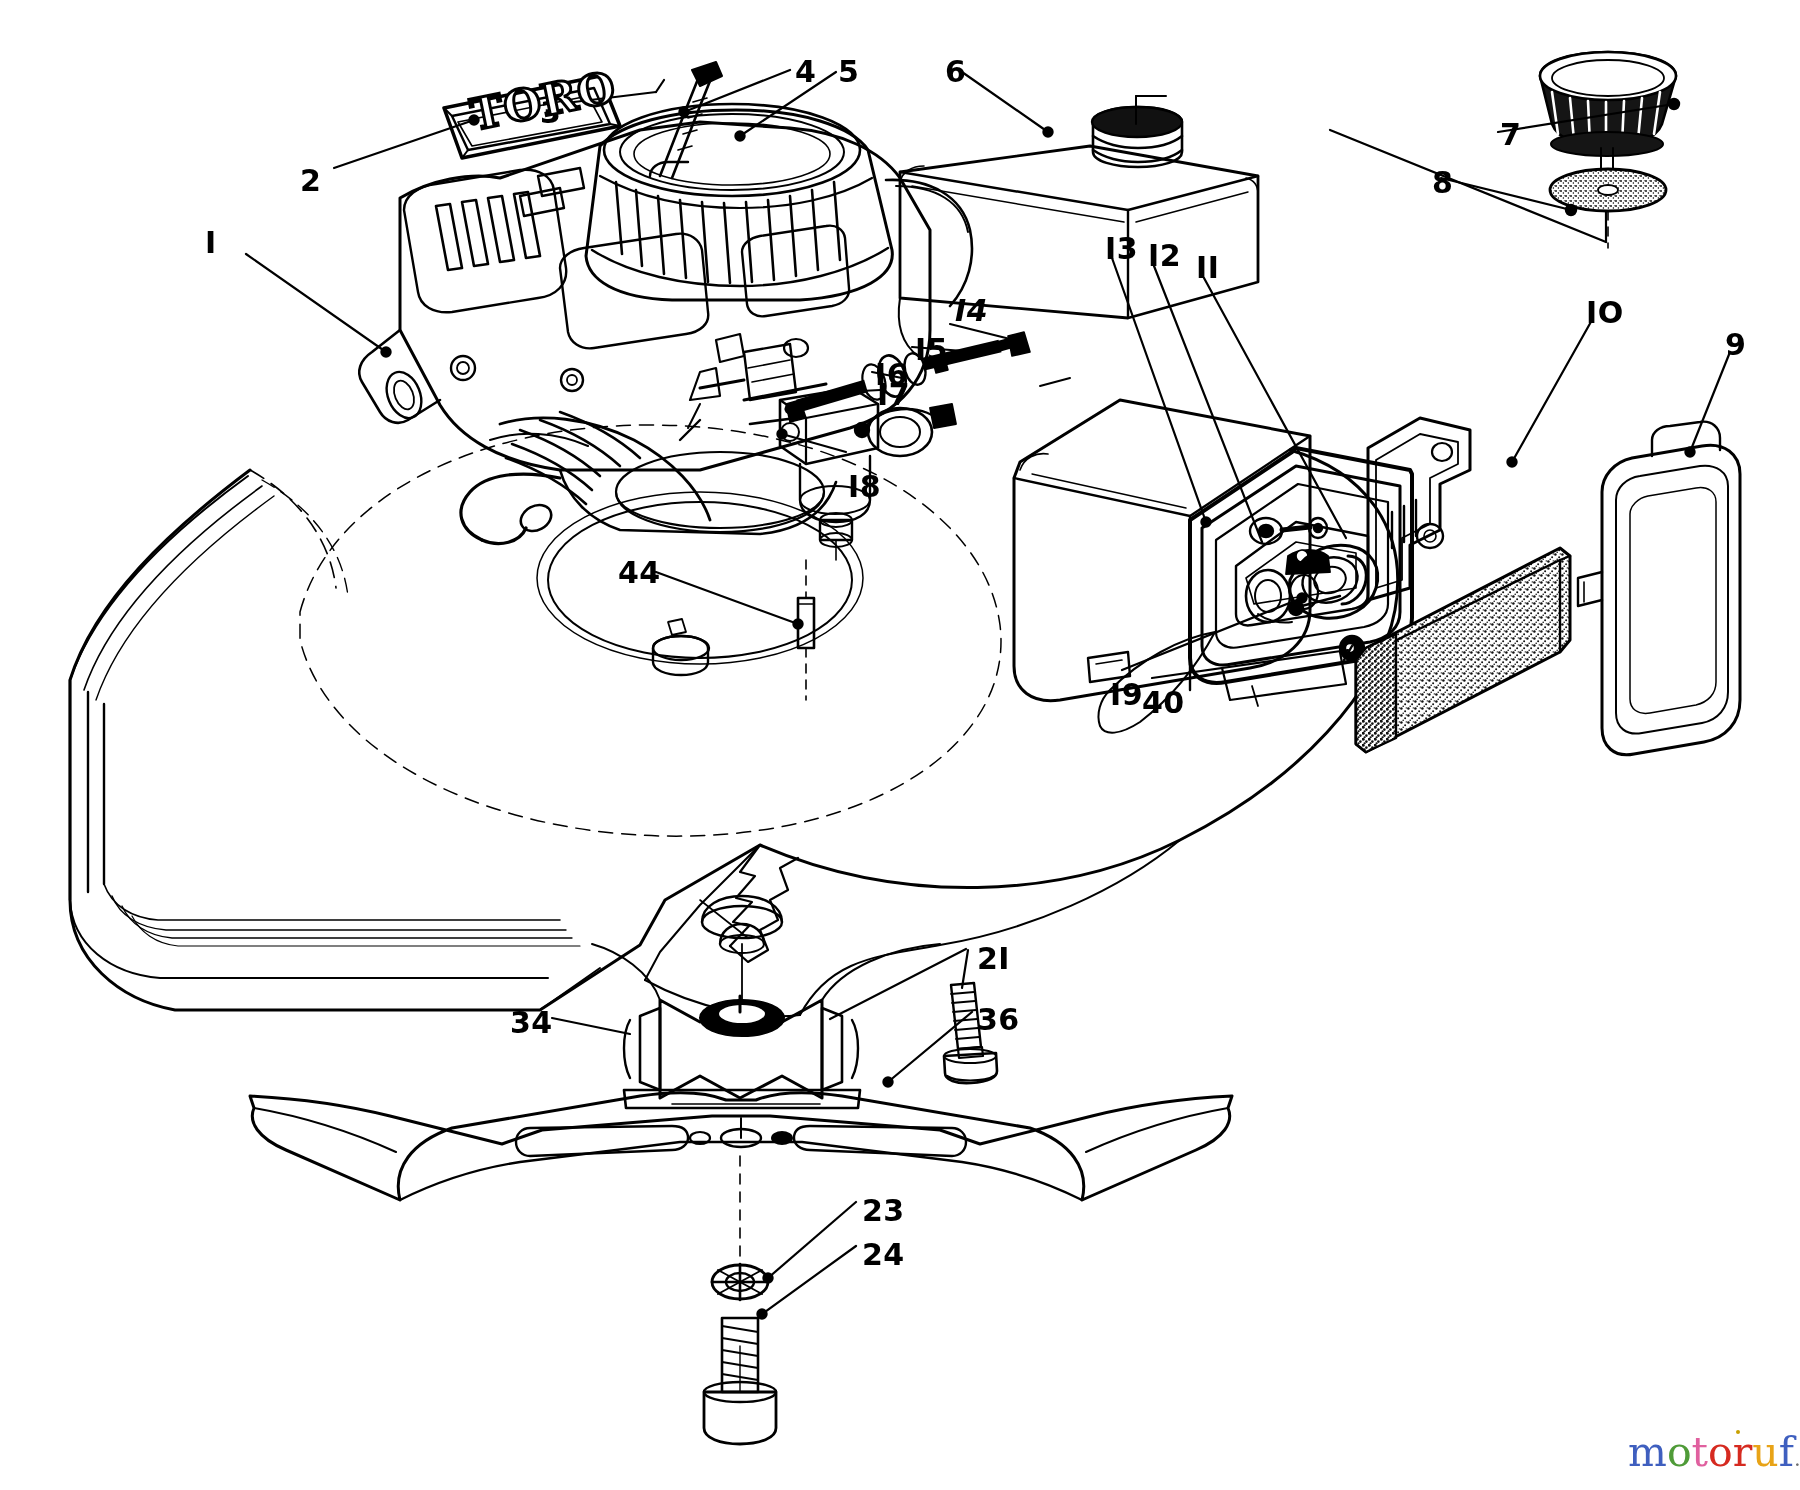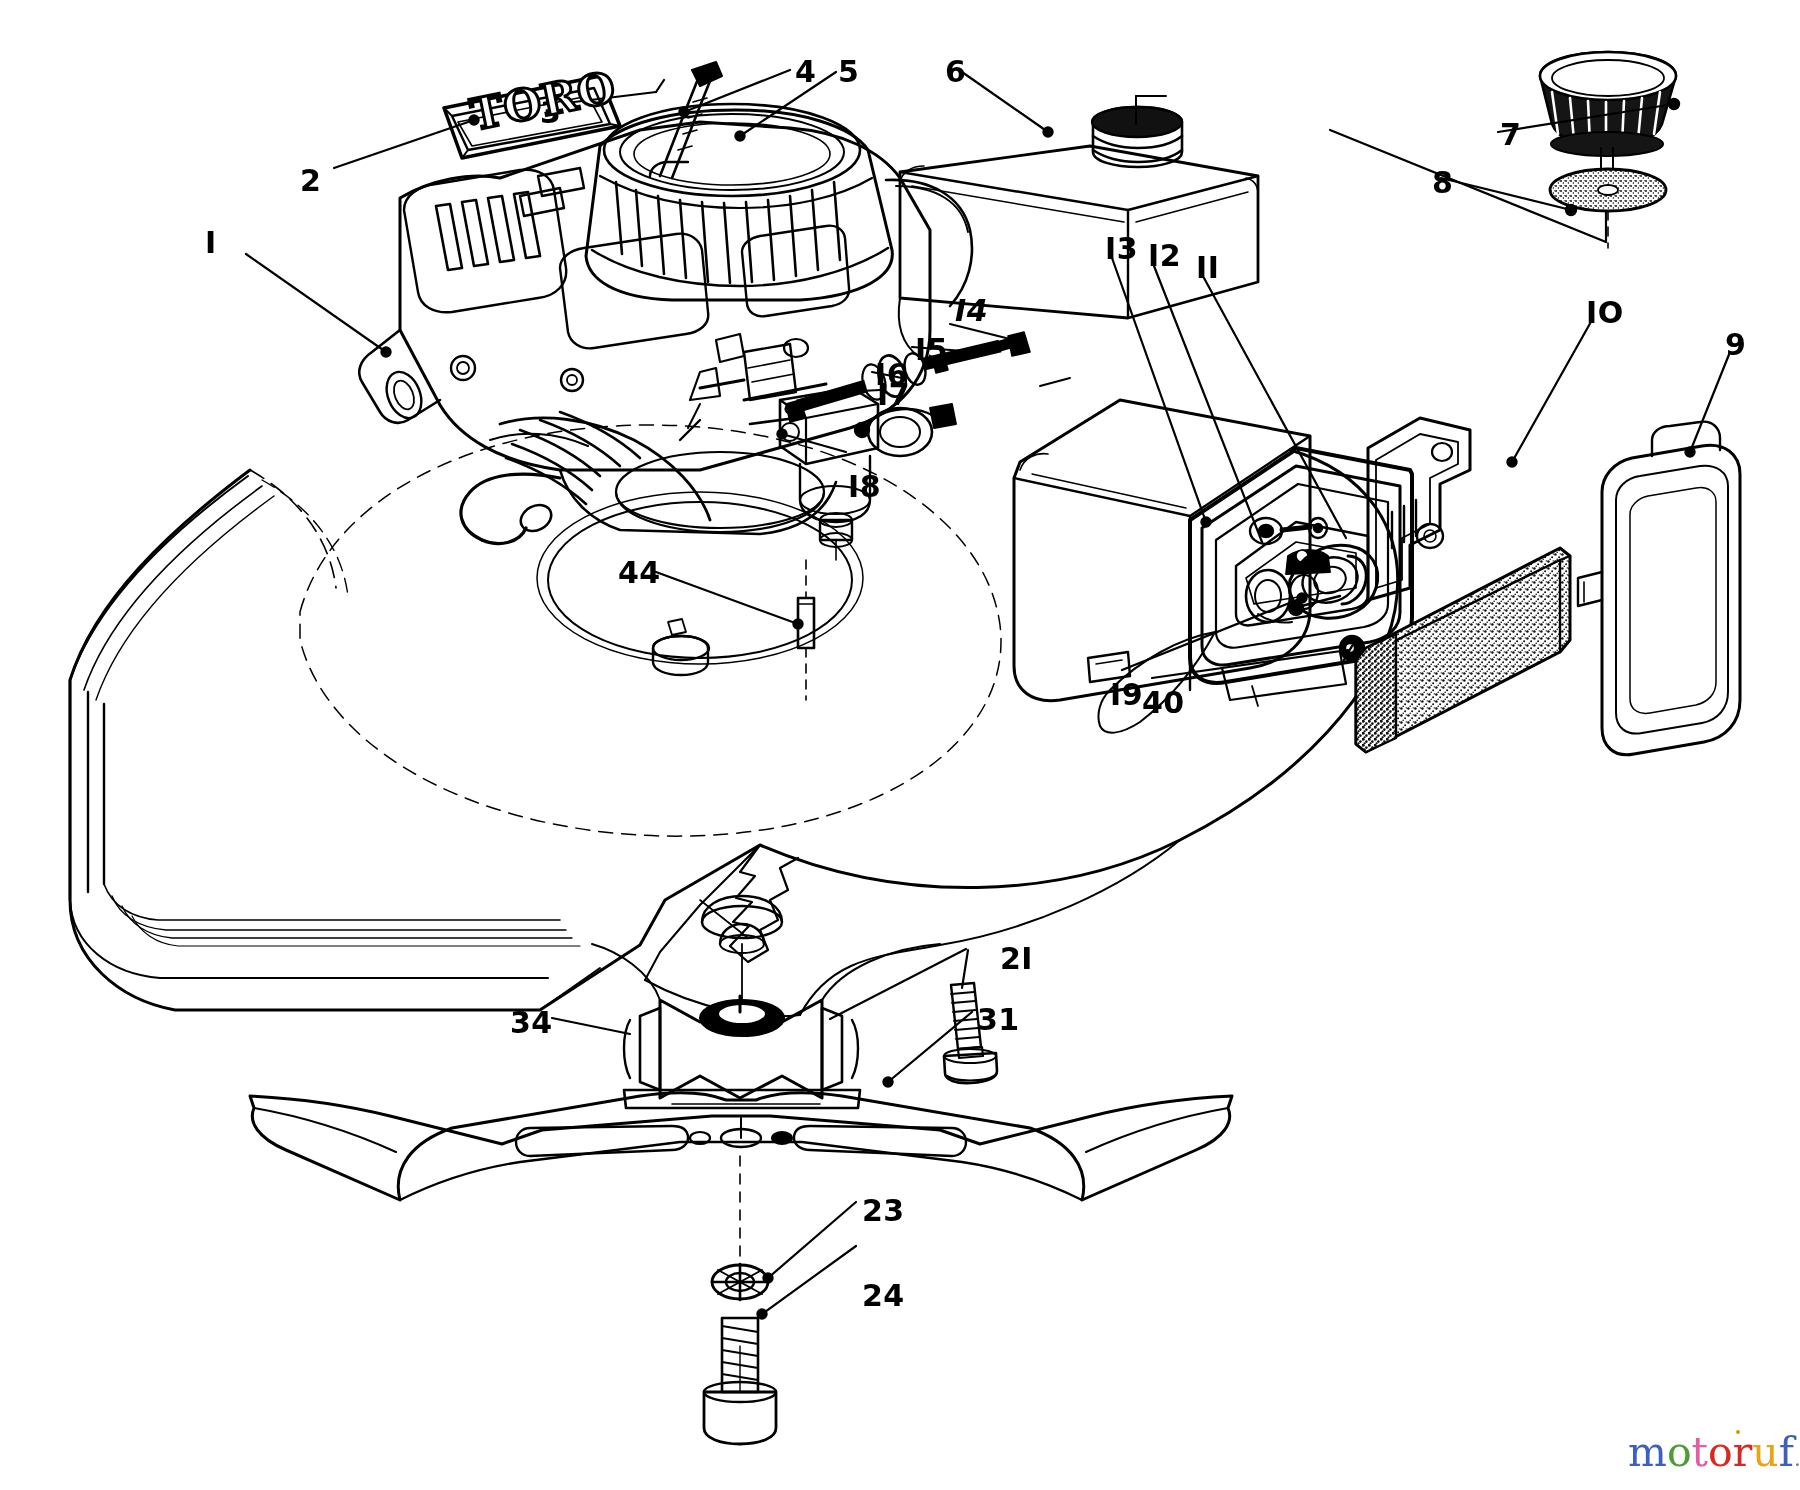--- a/index.html
+++ b/index.html
@@ -597,24 +597,24 @@
   <div class="callout" style="left:1196px;top:253px;">II</div>
   <div class="callout" style="left:1148px;top:241px;">I2</div>
   <div class="callout" style="left:1105px;top:234px;">I3</div>
   <div class="callout" style="left:955px;top:296px;font-style:italic;">I4</div>
   <div class="callout" style="left:915px;top:335px;">I5</div>
   <div class="callout" style="left:875px;top:360px;">I6</div>
   <div class="callout" style="left:845px;top:380px;margin-left:32px;">I7</div>
   <div class="callout" style="left:848px;top:440px;margin-top:32px;">I8</div>
   <div class="callout" style="left:1110px;top:680px;">I9</div>
   <div class="callout" style="left:1142px;top:688px;">40</div>
-  <div class="callout" style="left:977px;top:944px;margin-left:23px;">2I</div>
-  <div class="callout" style="left:977px;top:1005px;">31</div>
+  <div class="callout" style="left:977px;top:944px;">2I</div>
+  <div class="callout" style="left:977px;top:1005px;">36</div>
   <div class="callout" style="left:862px;top:1196px;">23</div>
-  <div class="callout" style="left:862px;top:1240px;margin-top:41px;">24</div>
+  <div class="callout" style="left:862px;top:1240px;">24</div>
   <div class="callout" style="left:510px;top:1008px;">34</div>
   <div class="callout" style="left:618px;top:558px;">44</div>
 
   <div style="position:absolute;left:466px;top:88px;width:146px;height:56px;
               transform:rotate(-11.5deg);transform-origin:0 0;
               font-family:'DejaVu Serif','Liberation Serif',serif;
               font-weight:700;font-size:43px;letter-spacing:1px;
               color:#fff;-webkit-text-stroke:3px #000;
               text-align:center;line-height:56px;white-space:nowrap;">
     <span>TORO</span>

